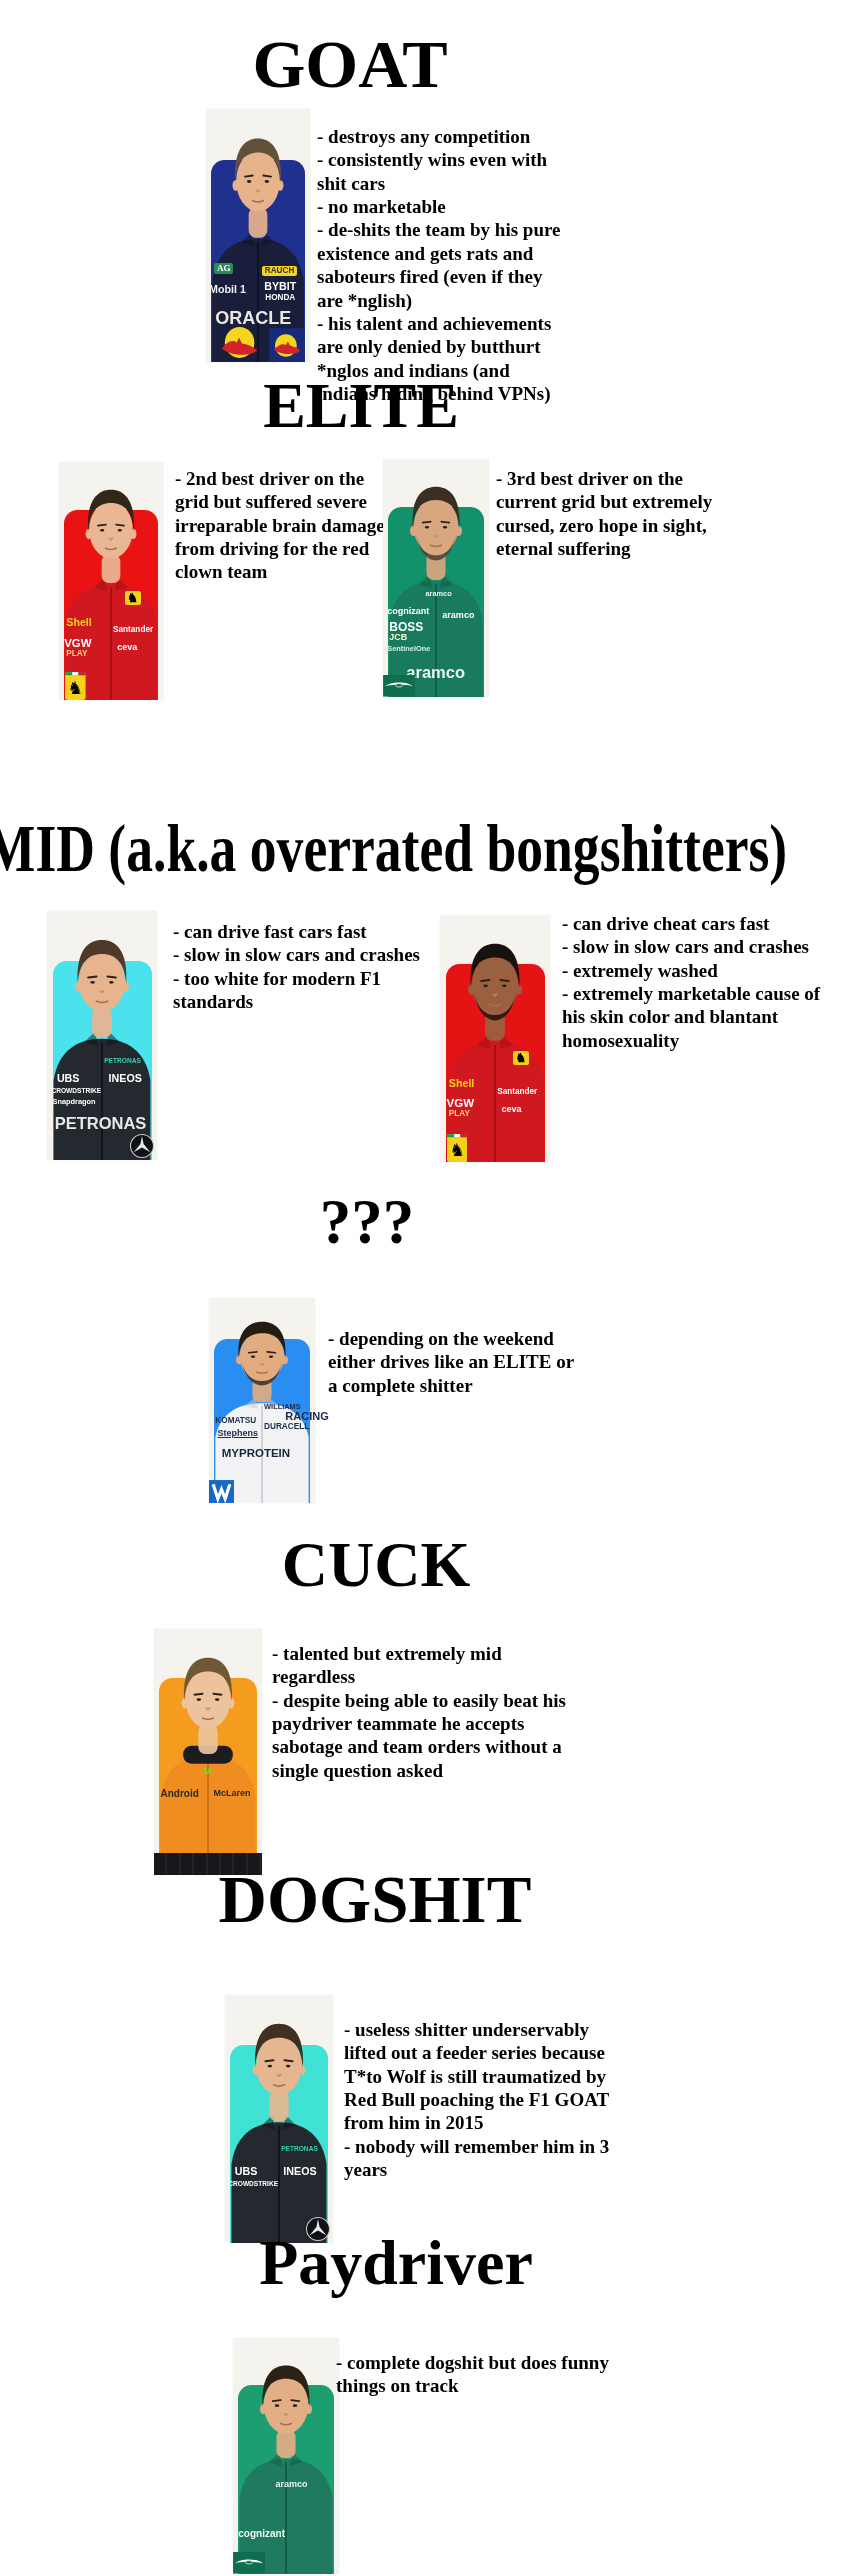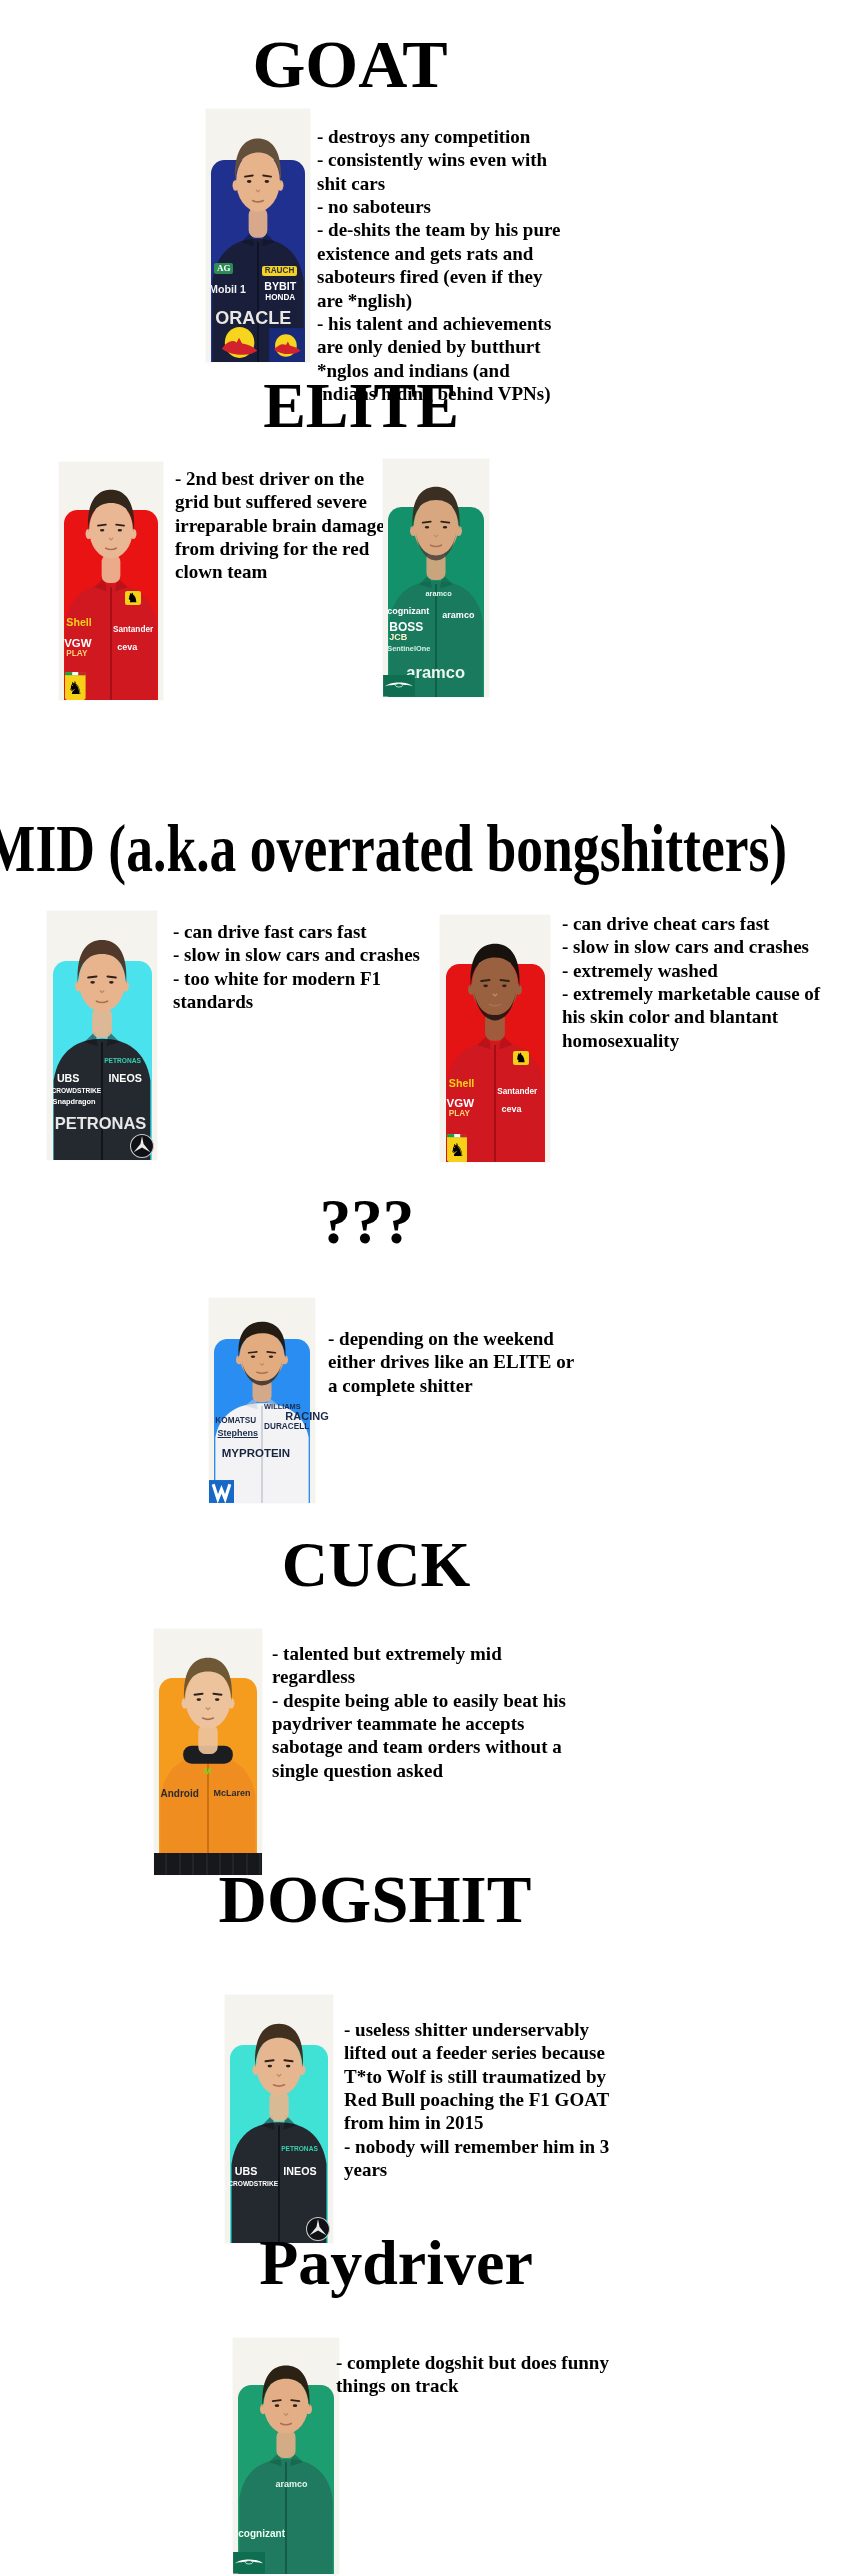--- a/index.html
+++ b/index.html
@@ -55,21 +55,21 @@
       <circle cx="58" cy="34" r="30" fill="#f6d51e"></circle>
       <path d="M22,46 C32,32 44,28 52,34 L57,25 L63,36 C75,38 86,42 94,50 L82,56 C64,60 38,58 22,46 Z" fill="#d2222c"></path>
       <rect x="118" y="6" width="72" height="66" fill="#1a2a7a"></rect>
       <circle cx="152" cy="40" r="22" fill="#f6d51e"></circle>
       <path d="M128,48 C136,38 146,35 152,39 L156,32 L160,40 C169,42 176,45 182,50 L172,55 C158,58 140,57 128,48 Z" fill="#d2222c"></path>
     </svg></div>
     </div>
     <div class="notes" style="left: 317px; top: 125px; width: 253px;">
       <div class="bullet">- destroys any competition</div>
       <div class="bullet">- consistently wins even with shit cars</div>
-      <div class="bullet">- no saboteurs</div>
+      <div class="bullet">- no marketable</div>
       <div class="bullet">- de-shits the team by his pure existence and gets rats and saboteurs fired (even if they are *nglish)</div>
       <div class="bullet">- his talent and achievements are only denied by butthurt *nglos and indians (and indians hiding behind VPNs)</div>
     </div>
     <div class="title" style="left: 361px; top: 374px; font-size: 64px; transform: translateX(-50%) scaleX(1);">ELITE</div>
     <div class="card" style="left: 59px; top: 462px; width: 104px; height: 238px;">
       <div class="rect" style="background: rgb(234, 19, 19);"></div>
       <svg class="person" viewBox="0 0 100 232" preserveAspectRatio="none">
     <path d="M6,158 C10,130 28,119 50,119 C72,119 90,130 94,158 L94,232 L6,232 Z" fill="#cf1820"></path>
     <path d="M50,122 L50,232" stroke="#9e0e16" stroke-width="1.6"></path>
     <path d="M34,122 L44,112 L46,126 Z M66,122 L56,112 L54,126 Z" fill="#9e0e16" opacity="0.5"></path>
@@ -130,20 +130,23 @@
       <span class="logo" style="left: 6%; top: 73%; font-size: 9px; color: rgb(255, 246, 200);">JCB</span>
       <span class="logo" style="left: 4%; top: 78%; font-size: 7.4px; color: rgb(215, 239, 228);">SentinelOne</span>
       <span class="logo" style="left: 22%; top: 86%; font-size: 16.5px; color: rgb(234, 245, 239);">aramco</span>
       <div class="patch" style="left:0;bottom:0;width:32px;height:21.6px;">
     <svg width="32" height="21.6" viewBox="0 0 62 42">
           <rect width="62" height="42" fill="#0f6e4f"></rect>
     <path d="M4,22 C14,12 48,12 58,22 C48,18 14,18 4,22 Z" fill="#ffffff"></path>
     <ellipse cx="31" cy="20" rx="7" ry="3.4" fill="#0f6e4f" stroke="#ffffff" stroke-width="1.4"></ellipse>
         </svg></div>
     </div>
+    <div class="notes" style="left: 496px; top: 467px; width: 236px;">
+      <div class="bullet">- 3rd best driver on the current grid but extremely cursed, zero hope in sight, eternal suffering</div>
+    </div>
     <div class="title" style="left: 386px; top: 815px; font-size: 67px; transform: translateX(-50%) scaleX(0.8);">MID (a.k.a overrated bongshitters)</div>
     <div class="card" style="left: 47px; top: 911px; width: 110px; height: 249px;">
       <div class="rect" style="background: rgb(74, 226, 236);"></div>
       <svg class="person" viewBox="0 0 100 232" preserveAspectRatio="none">
     <path d="M6,158 C10,130 28,119 50,119 C72,119 90,130 94,158 L94,232 L6,232 Z" fill="#24292f"></path>
     <path d="M50,122 L50,232" stroke="#101317" stroke-width="1.6"></path>
     <path d="M34,122 L44,112 L46,126 Z M66,122 L56,112 L54,126 Z" fill="#101317" opacity="0.5"></path>
 
     <rect x="41" y="90" width="18" height="28" rx="7" fill="#e8b48e" stroke="#101317" stroke-width="0" opacity="0.92"></rect>
     <ellipse cx="50" cy="66" rx="21" ry="28" fill="#e8b48e"></ellipse>

